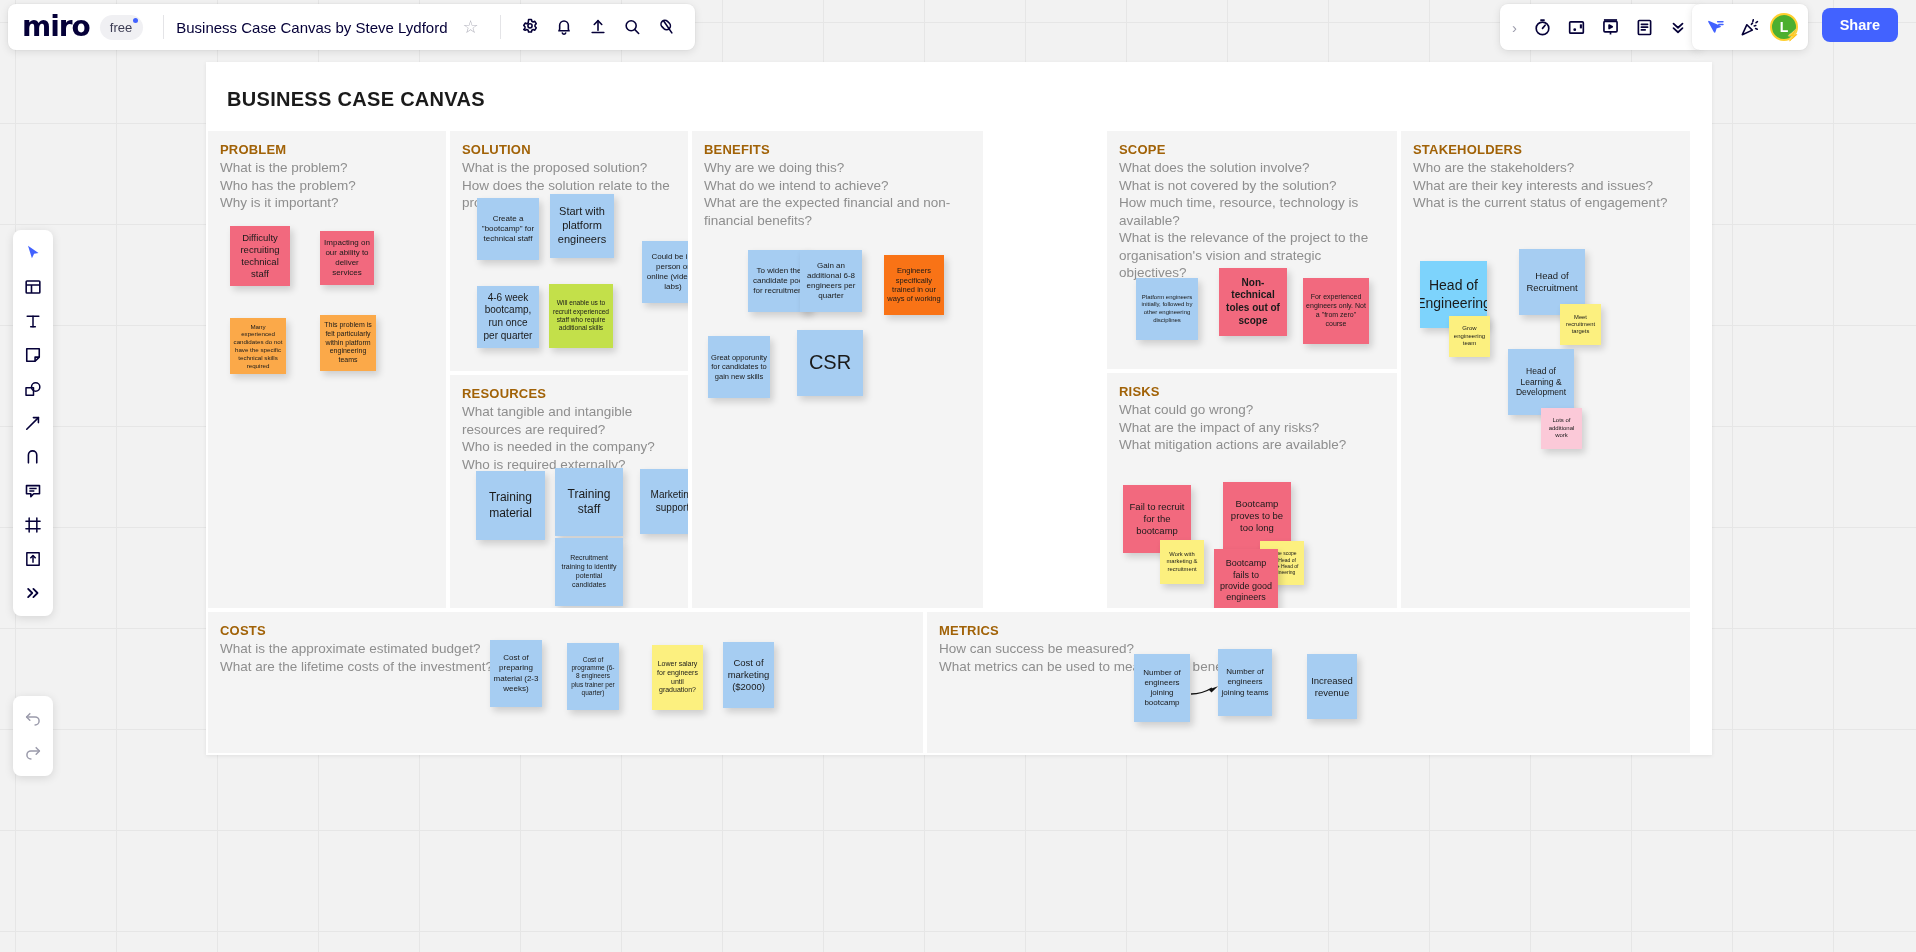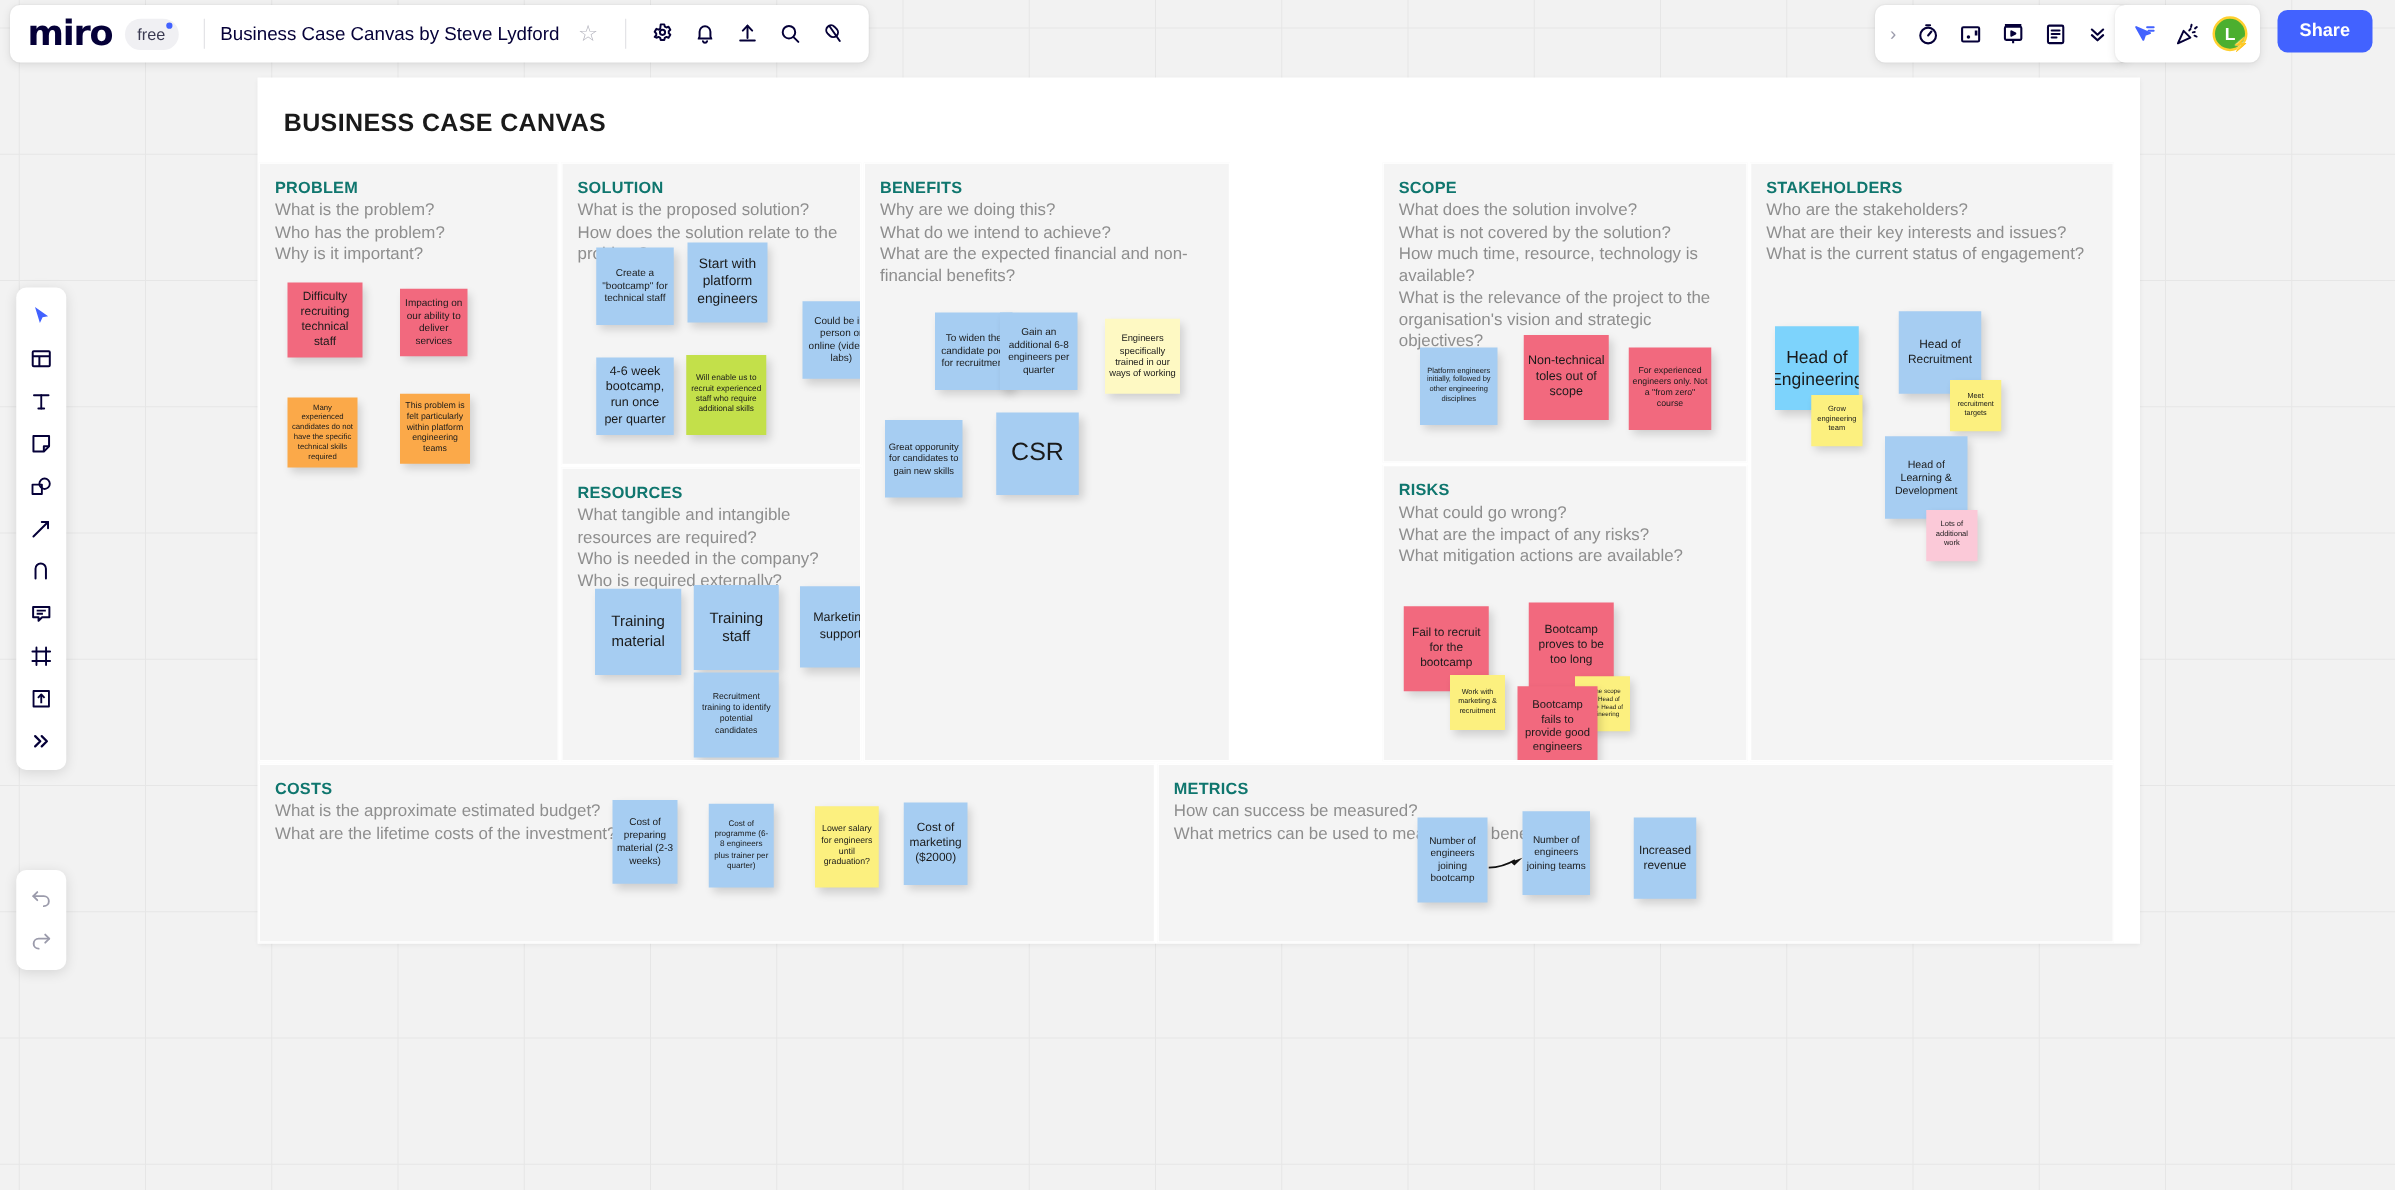--- a/index.html
+++ b/index.html
@@ -131,21 +131,21 @@
     color: #1a1a1a;
   }
 
   .panel {
     position: absolute;
     background: #f4f4f4;
     border: 1px solid #ffffff;
     overflow: hidden;
   }
   .panel-title {
-    font-size: 13px; font-weight: 700; color: #0f766e;
+    font-size: 13px; font-weight: 700; color: #a16207;
     letter-spacing: .2px;
     margin: 11px 0 2px 12px;
   }
   .panel-q {
     font-size: 13.5px; color: #8e8e8e; line-height: 17.5px;
     margin: 0 10px 0 12px;
   }
 
   
   .note {
@@ -196,34 +196,34 @@
       </div>
       <div class="panel" style="left: 485px; top: 68px; width: 293px; height: 479px;">
         <div class="panel-title">BENEFITS</div>
         <div class="panel-q">
           <div>Why are we doing this?</div>
           <div>What do we intend to achieve?</div>
           <div>What are the expected financial and non-financial benefits?</div>
         </div>
         <div class="note" style="left: 16px; top: 119px; width: 62px; height: 62px; background: rgb(166, 205, 242); font-size: 8px; margin-left: 40px;">To widen the candidate pool for recruitment</div>
         <div class="note" style="left: 108px; top: 119px; width: 62px; height: 62px; background: rgb(166, 205, 242); font-size: 8px;">Gain an additional 6-8 engineers per quarter</div>
-        <div class="note" style="left: 192px; top: 124px; width: 60px; height: 60px; background: #fef9c3; font-size: 7.5px;">Engineers specifically trained in our ways of working</div>
+        <div class="note" style="left: 192px; top: 124px; width: 60px; height: 60px; background: #f97316; font-size: 7.5px;">Engineers specifically trained in our ways of working</div>
         <div class="note" style="left: 16px; top: 205px; width: 62px; height: 62px; background: rgb(166, 205, 242); font-size: 7.5px;">Great opporunity for candidates to gain new skills</div>
         <div class="note" style="left: 105px; top: 199px; width: 66px; height: 66px; background: rgb(166, 205, 242); font-size: 20px;">CSR</div>
       </div>
       <div class="panel" style="left: 900px; top: 68px; width: 292px; height: 240px;">
         <div class="panel-title">SCOPE</div>
         <div class="panel-q">
           <div>What does the solution involve?</div>
           <div>What is not covered by the solution?</div>
           <div>How much time, resource, technology is available?</div>
           <div>What is the relevance of the project to the organisation's vision and strategic objectives?</div>
         </div>
         <div class="note" style="left: 29px; top: 147px; width: 62px; height: 62px; background: rgb(166, 205, 242); font-size: 6px;">Platform engineers initially, followed by other engineering disciplines</div>
-        <div class="note" style="left: 112px; top: 137px; width: 68px; height: 68px; background: rgb(242, 105, 126); font-size: 10px;">Non-technical toles out of scope</div>
+        <div class="note" style="left: 112px; top: 137px; width: 68px; height: 68px; background: rgb(242, 105, 126); font-size: 10px; font-weight: bold;">Non-technical toles out of scope</div>
         <div class="note" style="left: 196px; top: 147px; width: 66px; height: 66px; background: rgb(242, 105, 126); font-size: 7px;">For experienced engineers only. Not a "from zero" course</div>
       </div>
       <div class="panel" style="left: 1194px; top: 68px; width: 291px; height: 479px;">
         <div class="panel-title">STAKEHOLDERS</div>
         <div class="panel-q">
           <div>Who are the stakeholders?</div>
           <div>What are their key interests and issues?</div>
           <div>What is the current status of engagement?</div>
         </div>
         <div class="note" style="left: 19px; top: 130px; width: 67px; height: 67px; background: #7dd3fc; font-size: 14px;">Head of Engineering</div>

